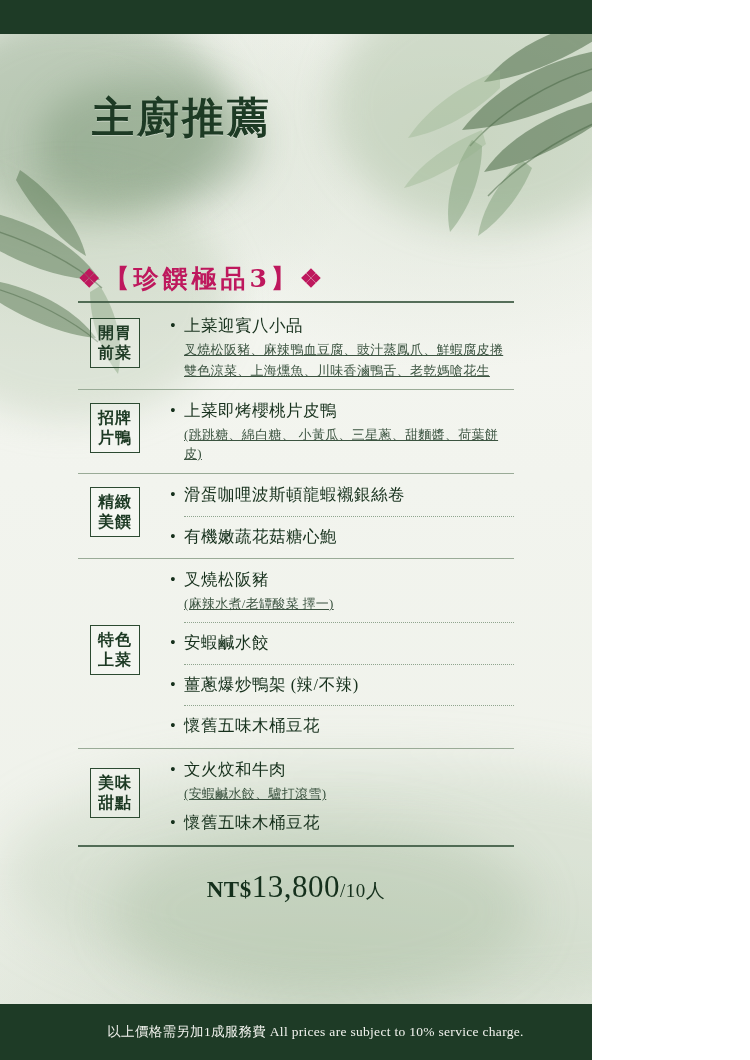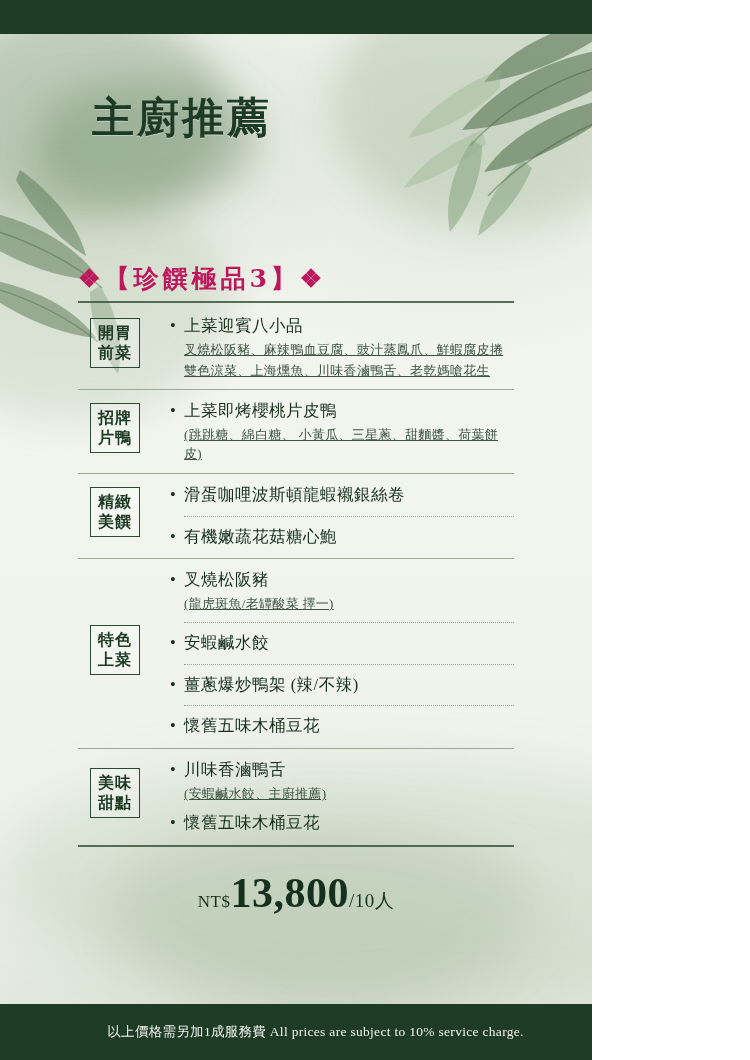--- a/index.html
+++ b/index.html
@@ -123,22 +123,22 @@
   .price-wrap {
     margin-top: 8px;
     text-align: center;
     padding-top: 14px;
   }
   .price {
     color: #15301c;
     font-family: "Liberation Serif", serif;
     letter-spacing: .5px;
   }
-  .price .cur { font-size: 17px; font-weight: 400; }
-  .price .num { font-size: 42px; font-weight: 700; margin-top: 46px; }
+  .price .cur { font-size: 23px; font-weight: 700; }
+  .price .num { font-size: 31px; font-weight: 400; margin-top: 46px; }
   .price .per { font-size: 19px; }
 </style>
 </head>
 <body>
 
 <div class="page">
 
   <div class="bg-base"></div>
 
   <div class="blob blob-a"></div>
@@ -266,21 +266,21 @@
             <span class="cat-box">
               <span>特色</span><br>
               <span>上菜</span>
             </span>
           </td>
           <td class="items-cell">
             <div class="dish">
               <span class="bullet">•</span>
               <span class="dish-body">
                 <span class="dish-name">叉燒松阪豬</span>
-                <span class="dish-sub">(龍虎斑魚/老罈酸菜 擇一)</span>
+                <span class="dish-sub">(麻辣水煮/老罈酸菜 擇一)</span>
               </span>
             </div>
             <div class="sep-dotted"></div>
             <div class="dish">
               <span class="bullet">•</span>
               <span class="dish-body">
                 <span class="dish-name">安蝦鹹水餃</span>
               </span>
             </div>
             <div class="sep-dotted"></div>
@@ -304,22 +304,22 @@
           <td class="cat-cell">
             <span class="cat-box">
               <span>美味</span><br>
               <span>甜點</span>
             </span>
           </td>
           <td class="items-cell">
             <div class="dish">
               <span class="bullet">•</span>
               <span class="dish-body">
-                <span class="dish-name">川味香滷鴨舌</span>
-                <span class="dish-sub">(安蝦鹹水餃、主廚推薦)</span>
+                <span class="dish-name">文火炆和牛肉</span>
+                <span class="dish-sub">(安蝦鹹水餃、驢打滾雪)</span>
               </span>
             </div>
             <div class="dish">
               <span class="bullet">•</span>
               <span class="dish-body">
                 <span class="dish-name">懷舊五味木桶豆花</span>
               </span>
             </div>
           </td>
         </tr>

